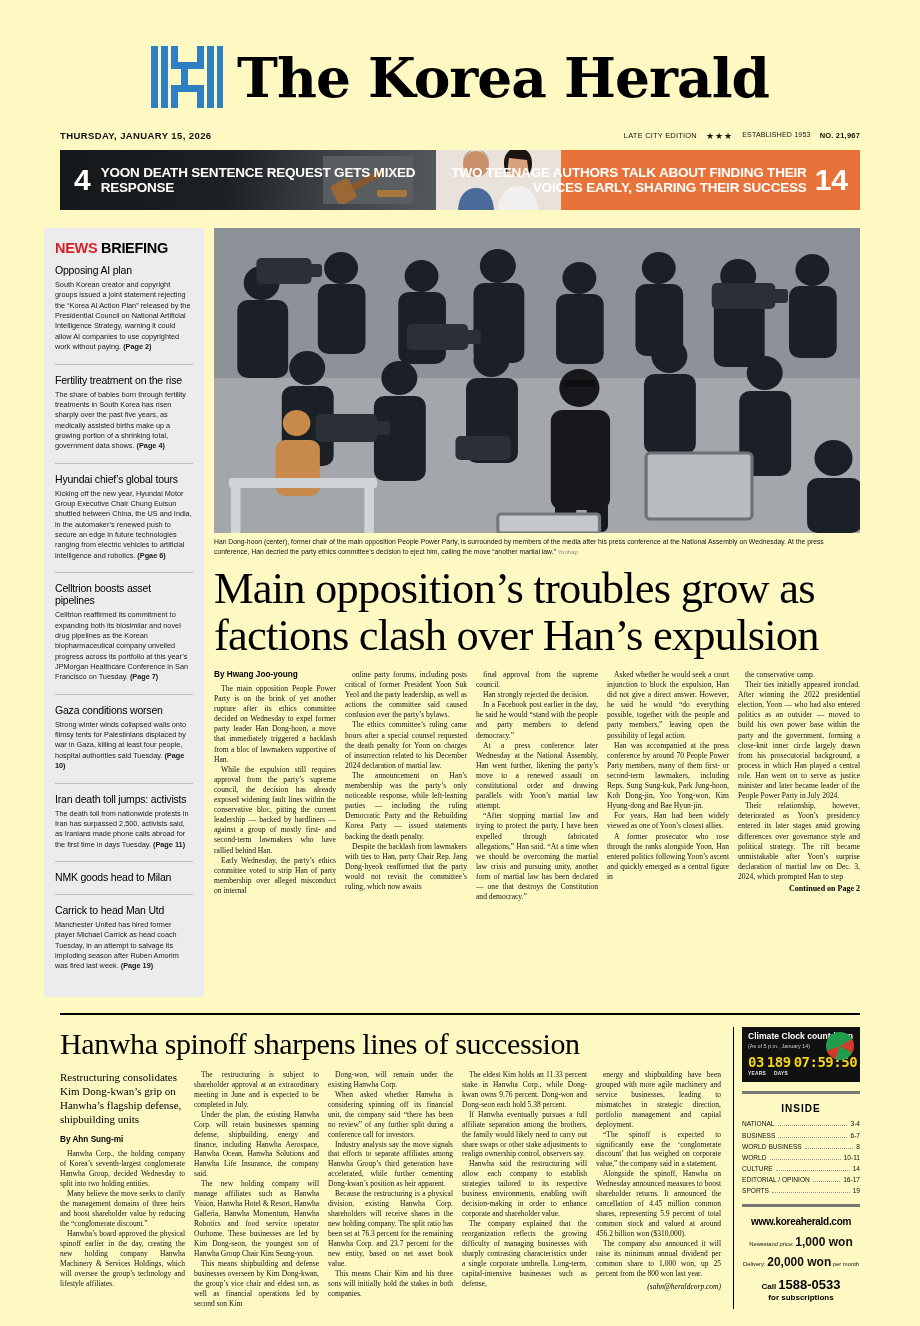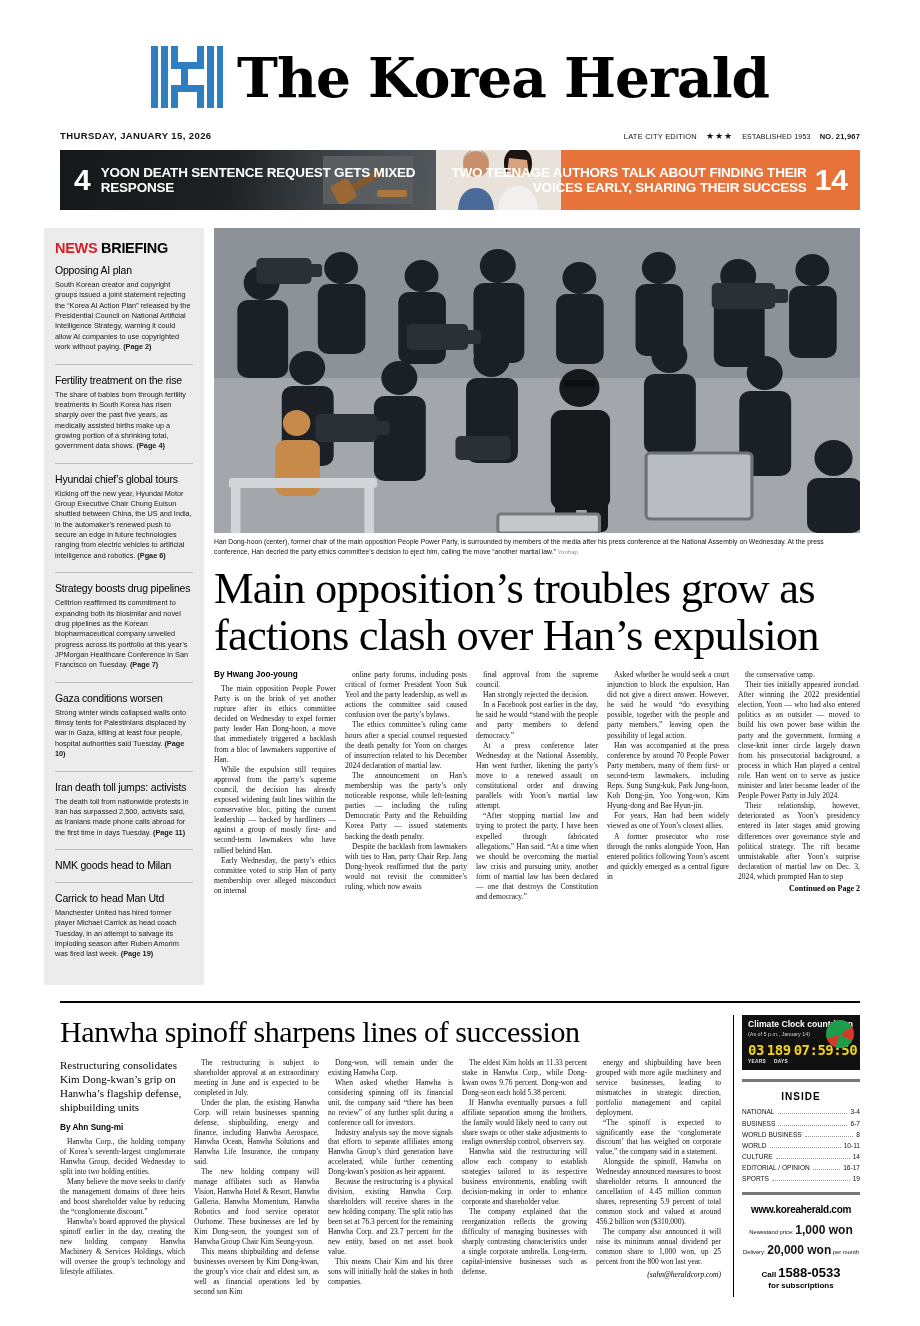--- a/index.html
+++ b/index.html
@@ -1,28 +1,28 @@
 <!DOCTYPE html>
 <html><head>
 <meta charset="utf-8">
 <style>
   html,body{margin:0;padding:0;background:#9a9a9a;}
   body{font-family:"Liberation Sans",sans-serif;}
-  .page{width:920px;height:1326px;background:#ffffff;position:relative;overflow:hidden;margin:0 auto;}
+  .page{width:920px;height:1326px;background:#fef9c3;position:relative;overflow:hidden;margin:0 auto;}
 
   
   .masthead{display:flex;align-items:center;justify-content:center;gap:14px;padding-top:46px;}
   .logo-mark{width:72px;height:62px;position:relative;}
   .logo-mark .bar{position:absolute;background:#2e7fc1;}
   .mast-title{font-family:"DejaVu Serif",serif;font-weight:bold;font-size:55px;letter-spacing:-1px;color:#000;line-height:1;}
 
   .dateline-row{display:flex;align-items:flex-end;justify-content:space-between;
       margin:22px 60px 0 60px;padding-bottom:5px;}
   .dateline{font-size:9.5px;font-weight:bold;letter-spacing:.4px;color:#111;}
-  .edition-wrap{display:flex;align-items:center;gap:9px;font-size:7.5px;color:#111;letter-spacing:.2px;margin-left:24px;}
+  .edition-wrap{display:flex;align-items:flex-start;gap:9px;font-size:7.5px;color:#111;letter-spacing:.2px;margin-left:24px;}
   .stars{letter-spacing:1px;font-size:9px;}
   .est{font-size:7px;}
   .issue{font-size:7.5px;font-weight:bold;}
 
   
   .promo{display:flex;margin:4px 60px 0 60px;height:60px;position:relative;}
   .promo-left{flex:0 0 47%;background:linear-gradient(100deg,#15181a 0%,#1d2124 45%,#3c4145 70%,#54595d 100%);
      position:relative;display:flex;align-items:center;overflow:hidden;}
   .promo-num{font-size:30px;font-weight:bold;color:#fff;margin:0 10px 0 14px;line-height:1;font-family:"Liberation Sans",sans-serif;}
   .promo-left .ptext{color:#fff;font-size:13.5px;font-weight:bold;line-height:1.12;letter-spacing:-.2px;
@@ -173,21 +173,21 @@
             <h3>Fertility treatment on the rise</h3>
             <p>The share of babies born through fertility treatments in South Korea has risen sharply over the past five years, as medically assisted births make up a growing portion of a shrinking total, government data shows. <b>(Page 4)</b></p>
           </div>
           <div class="brief-sep"></div>
           <div class="brief-item">
             <h3>Hyundai chief’s global tours</h3>
             <p>Kicking off the new year, Hyundai Motor Group Executive Chair Chung Euisun shuttled between China, the US and India, in the automaker’s renewed push to secure an edge in future technologies ranging from electric vehicles to artificial intelligence and robotics. <b>(Pgae 6)</b></p>
           </div>
           <div class="brief-sep"></div>
           <div class="brief-item">
-            <h3>Strategy boosts drug pipelines</h3>
+            <h3>Celltrion boosts asset pipelines</h3>
             <p>Celltrion reaffirmed its commitment to expanding both its biosimilar and novel drug pipelines as the Korean biopharmaceutical company unveiled progress across its portfolio at this year’s JPMorgan Healthcare Conference in San Francisco on Tuesday. <b>(Page 7)</b></p>
           </div>
           <div class="brief-sep"></div>
           <div class="brief-item">
             <h3>Gaza conditions worsen</h3>
             <p>Strong winter winds collapsed walls onto flimsy tents for Palestinians displaced by war in Gaza, killing at least four people, hospital authorities said Tuesday. <b>(Page 10)</b></p>
           </div>
           <div class="brief-sep"></div>
           <div class="brief-item">
             <h3>Iran death toll jumps: activists</h3>

